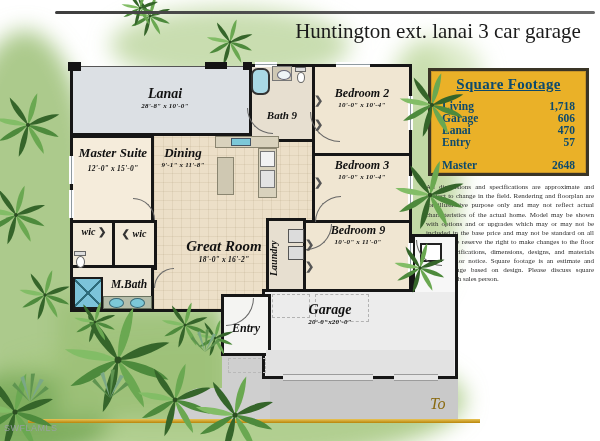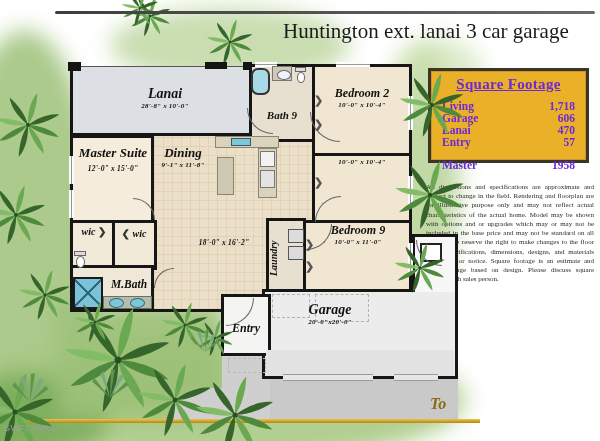--- a/index.html
+++ b/index.html
@@ -5,25 +5,25 @@
   html,body{margin:0;padding:0;background:#fff;}
   #canvas{position:relative;width:600px;height:441px;overflow:hidden;background:#fff;
           font-family:"Liberation Serif","DejaVu Serif",serif;}
   
   .z0{z-index:0}.z1{z-index:1}.z4{z-index:4}.z5{z-index:5}
   .abs{position:absolute;}
   svg.layer{position:absolute;left:0;top:0;}
 
   
   #top-rule{left:55px;top:11px;width:540px;height:3px;background:linear-gradient(to right,#3e3e3e,#6a6a6a);border-radius:2px;}
-  #title{left:283px;top:19px;width:310px;font-size:21px;color:#1b1b1b;text-align:left;white-space:nowrap;}
-
-  
-  #sqft{left:428px;top:68px;width:161px;height:95px;background:#eab128;border:3px solid #3a3526;
-        box-shadow:inset 0 0 0 1px #c8962a;box-sizing:border-box;color:#6d28d9;}
+  #title{left:283px;top:19px;width:310px;font-size:21px;color:#1b1b1b;text-align:center;white-space:nowrap;}
+
+  
+  #sqft{left:428px;top:68px;width:161px;height:108px;background:#eab128;border:3px solid #3a3526;
+        box-shadow:inset 0 0 0 1px #c8962a;box-sizing:border-box;color:#0c4a6e;}
   #sqft .hd{margin:5px 8px 7px 8px;font-size:15px;font-weight:bold;text-decoration:underline;text-align:center;letter-spacing:.3px;}
   #sqft .row{display:flex;justify-content:space-between;padding:0 11px;font-size:11.5px;font-weight:bold;line-height:12px;}
   #sqft .row.total{margin-top:11px;}
 
   
   #disclaimer{left:426px;top:183px;width:168px;font-size:7px;line-height:1.32;color:#2b2b2b;text-align:justify;}
 
   
   .room{position:absolute;box-sizing:border-box;border:3px solid #161616;z-index:2;}
   #central{left:151px;top:132px;width:164px;height:180px;background:
@@ -128,21 +128,21 @@
   #c4{left:305px;top:238px;} #c5{left:305px;top:260px;}
 
   
   #drive-main{left:266px;top:377px;width:192px;height:44px;background:#c9c9c9;z-index:1;}
   #walkway{left:222px;top:352px;width:48px;height:69px;background:#cfcfcf;z-index:1;}
   #walk-curve{left:174px;top:388px;width:52px;height:33px;background:#cfcfcf;border-top-left-radius:28px;z-index:1;}
 
   
   #gold-line{left:28px;top:419px;width:452px;height:4px;background:linear-gradient(to bottom,#e9c456,#b8860b);z-index:4;}
   #mls{left:4px;top:423px;font-family:"Liberation Sans","DejaVu Sans",sans-serif;font-size:9px;color:#98a0a0;letter-spacing:.5px;z-index:6;}
-  #sig{left:430px;top:395px;font-size:16px;font-style:italic;font-weight:bold;color:#8a6a10;z-index:6;}
+  #sig{left:430px;top:395px;font-size:16px;font-style:italic;font-weight:normal;color:#8a6a10;z-index:6;}
 </style>
 </head>
 <body>
 
 <div id="canvas">
 
   <svg class="layer z0" width="600" height="441">
     <defs>
       <filter id="blur">
           <feGaussianBlur stdDeviation="11"></feGaussianBlur>
@@ -266,35 +266,37 @@
     <span class="rdims">28'-8" x 10'-0"</span>
   </div>
   <div class="rlabel" id="l-bath2">
     <span class="rname">Bath 9</span>
   </div>
   <div class="rlabel" id="l-bedroom2">
     <span class="rname">Bedroom 2</span>
     <span class="rdims">10'-0" x 10'-4"</span>
   </div>
   <div class="rlabel" id="l-bedroom3">
+    <span class="rname">Bedroom 3</span>
     <span class="rdims">10'-0" x 10'-4"</span>
   </div>
   <div class="rlabel" id="l-bedroom4">
     <span class="rname">Bedroom 9</span>
     <span class="rdims">10'-0" x 11'-0"</span>
   </div>
   <div class="rlabel" id="l-master">
     <span class="rname">Master Suite</span>
     <span class="rdims">12'-0" x 15'-0"</span>
   </div>
   <div class="rlabel" id="l-dining">
     <span class="rname">Dining</span>
     <span class="rdims">9'-1" x 11'-8"</span>
   </div>
   <div class="rlabel" id="l-great">
+    <span class="rname">Great Room</span>
     <span class="rdims">18'-0" x 16'-2"</span>
   </div>
   <div class="rlabel" id="l-mbath">
     <span class="rname">M.Bath</span>
   </div>
   <div class="rlabel" id="l-wic1">
     <span>wic</span>
     <span class="chev">❯</span>
   </div>
   <div class="rlabel" id="l-wic2">
@@ -344,21 +346,21 @@
     <div class="row">
       <span>Lanai</span>
       <span>470</span>
     </div>
     <div class="row">
       <span>Entry</span>
       <span>57</span>
     </div>
     <div class="row total">
       <span>Master</span>
-      <span>1958</span>
+      <span>2648</span>
     </div>
   </div>
 
   <div class="abs" id="gold-line"></div>
   <div class="abs" id="mls">SWFLAMLS</div>
   <div class="abs" id="sig">To</div>
 
 </div>
 
 </body></html>

